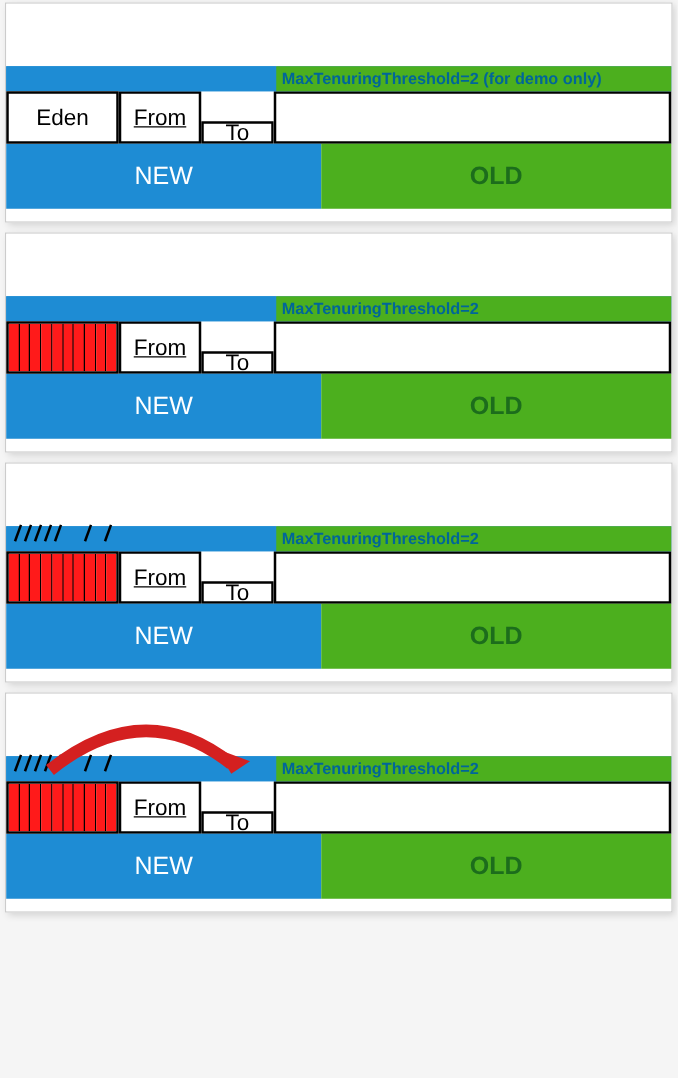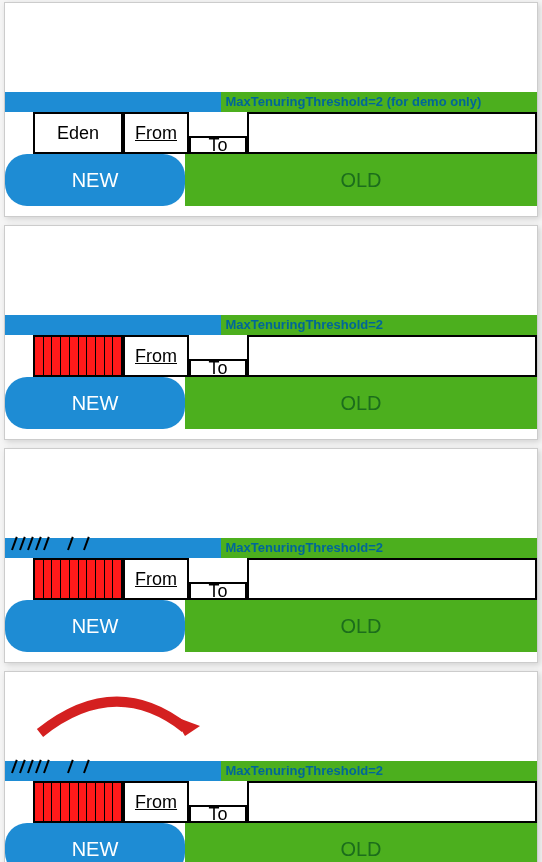--- a/index.html
+++ b/index.html
@@ -19,21 +19,20 @@
   }
   .top-space {
     height: 50px;
     background: white;
   }
   .blue-strip {
     background: #1e8cd4;
     height: 20px;
     position: relative;
     display: flex;
-    margin-top: 39px;
   }
   .blue-strip-left {
     width: 41%;
     height: 100%;
     background: #1e8cd4;
     position: relative;
   }
   .blue-strip-right {
     width: 59%;
     height: 100%;
@@ -53,21 +52,20 @@
     top: 0;
     font-size: 13px;
     font-weight: bold;
     color: #0a5a34;
     line-height: 20px;
     white-space: nowrap;
   }
   .row {
     display: flex;
     height: 42px;
-    padding-left: 28px;
   }
   .cell {
     border: 2px solid black;
     background: white;
     display: flex;
     align-items: center;
     justify-content: center;
     font-size: 18px;
     box-sizing: border-box;
   }
@@ -85,38 +83,37 @@
     margin-top: 24px;
   }
   .old-cell {
     flex: 1;
   }
   .gen-row {
     display: flex;
     height: 52px;
   }
   .new-gen {
-    width: 180px;
+    width: 252px;
     background: #1e8cd4;
     color: white;
     display: flex;
     align-items: center;
     justify-content: center;
     font-size: 20px;
-    border-radius: 22px;
   }
   .old-gen {
     flex: 1;
     background: #4caf1e;
     color: #1c6d1c;
     display: flex;
     align-items: center;
     justify-content: center;
     font-size: 20px;
-    font-weight: normal;
+    font-weight: bold;
   }
   .bottom-pad {
     height: 10px;
     background: white;
   }
   .red-bars {
     display: flex;
     width: 100%;
     height: 100%;
   }

